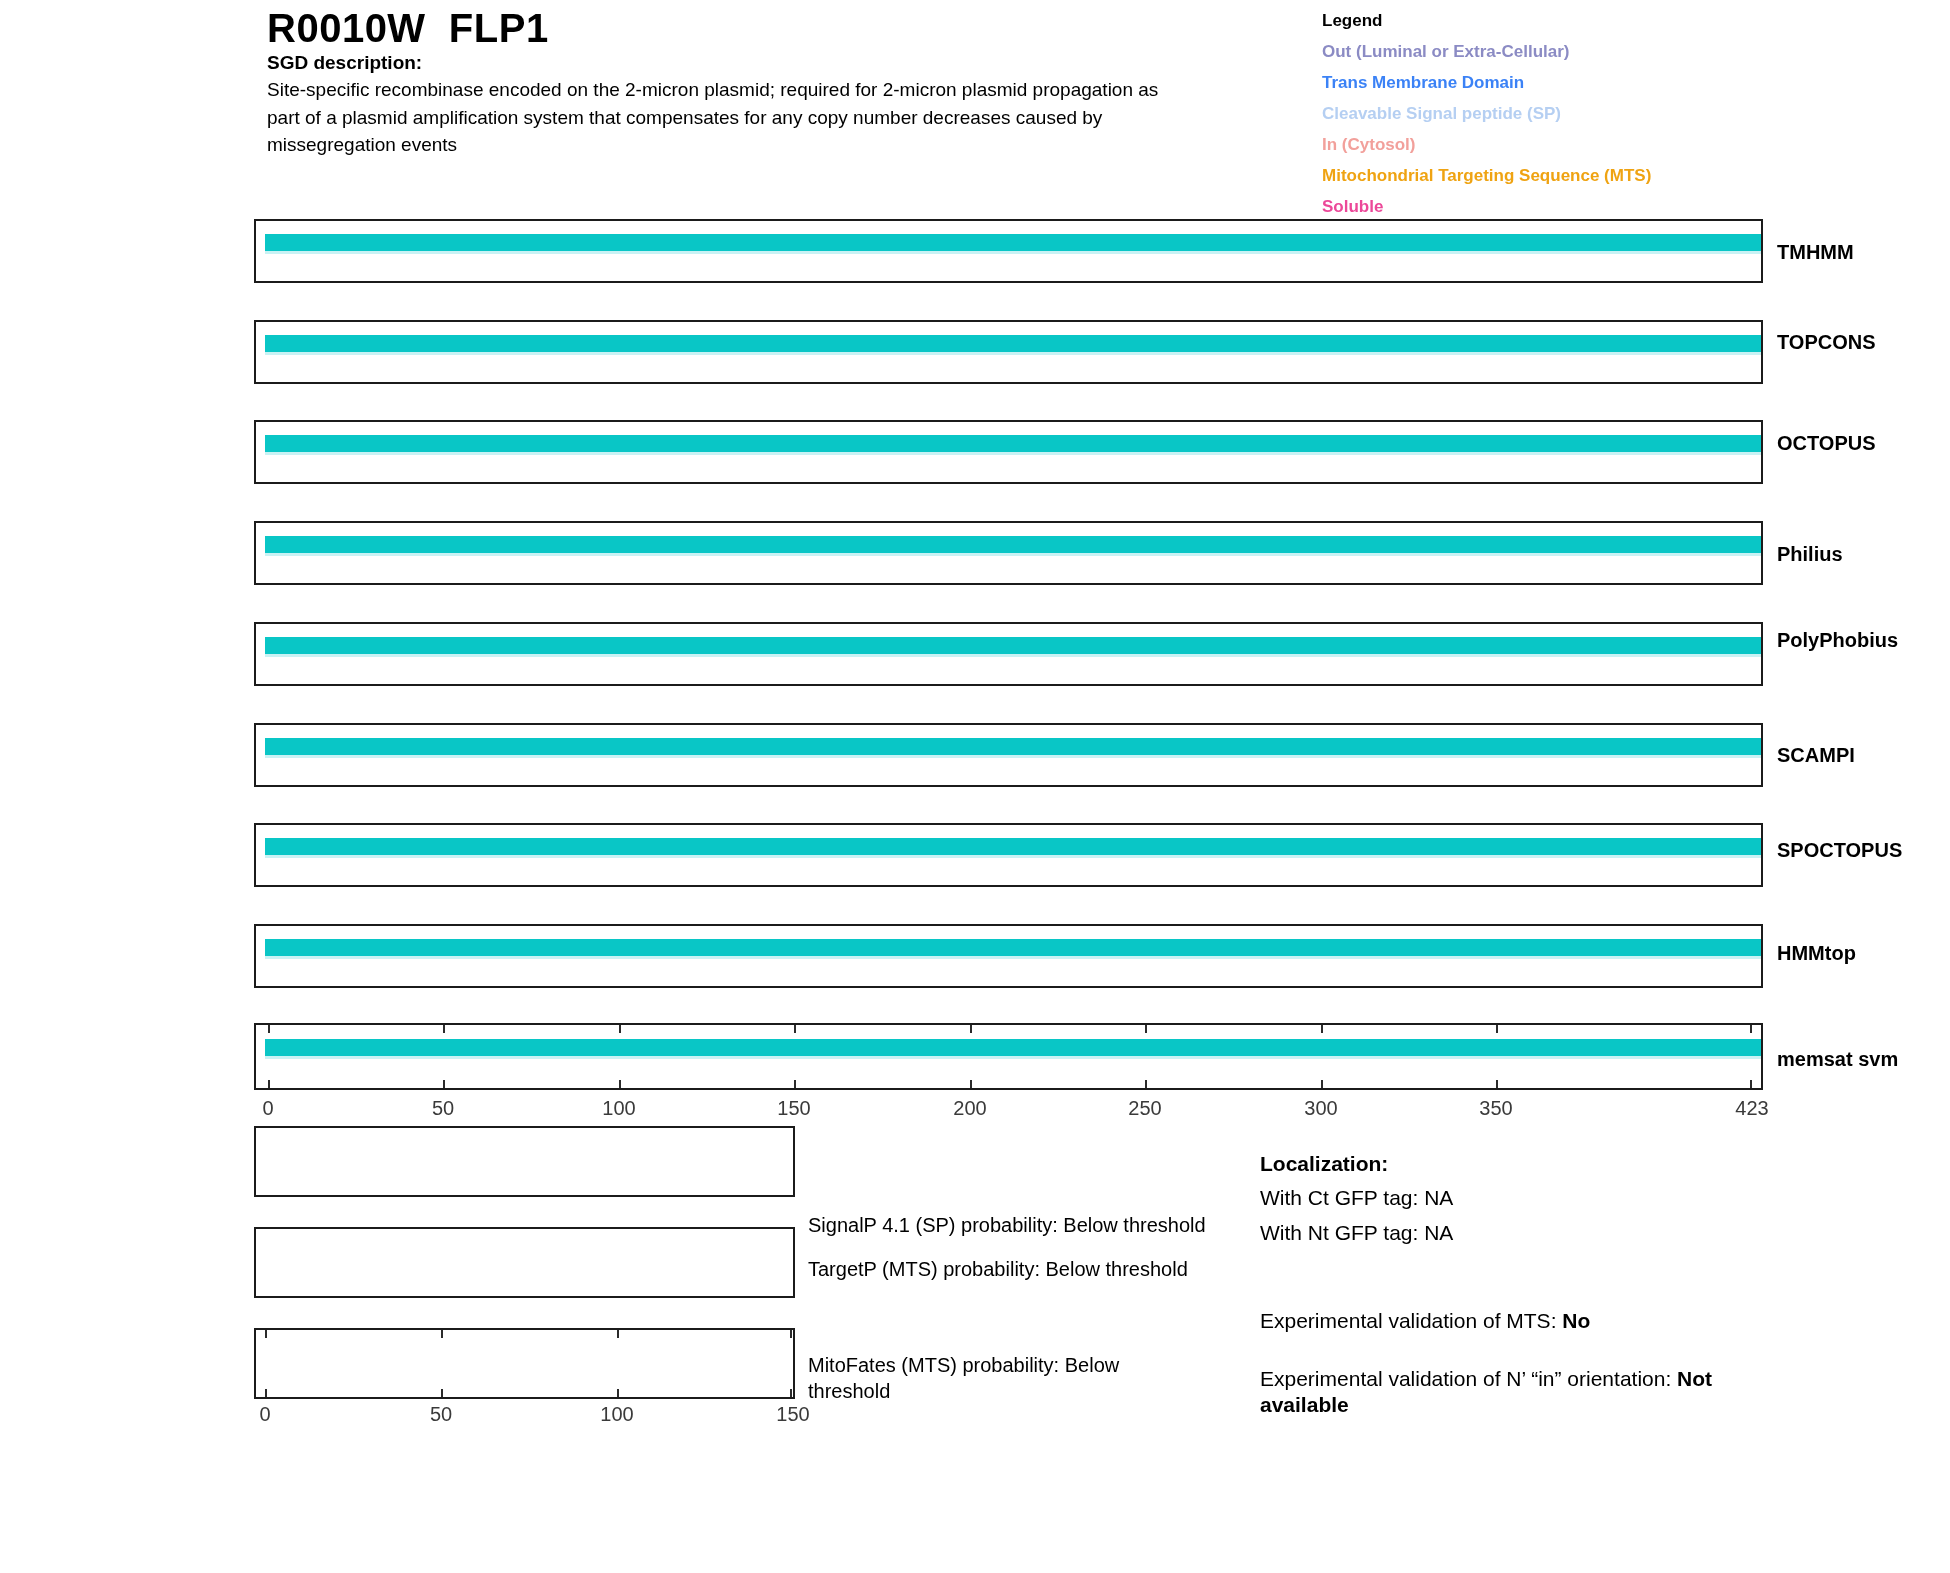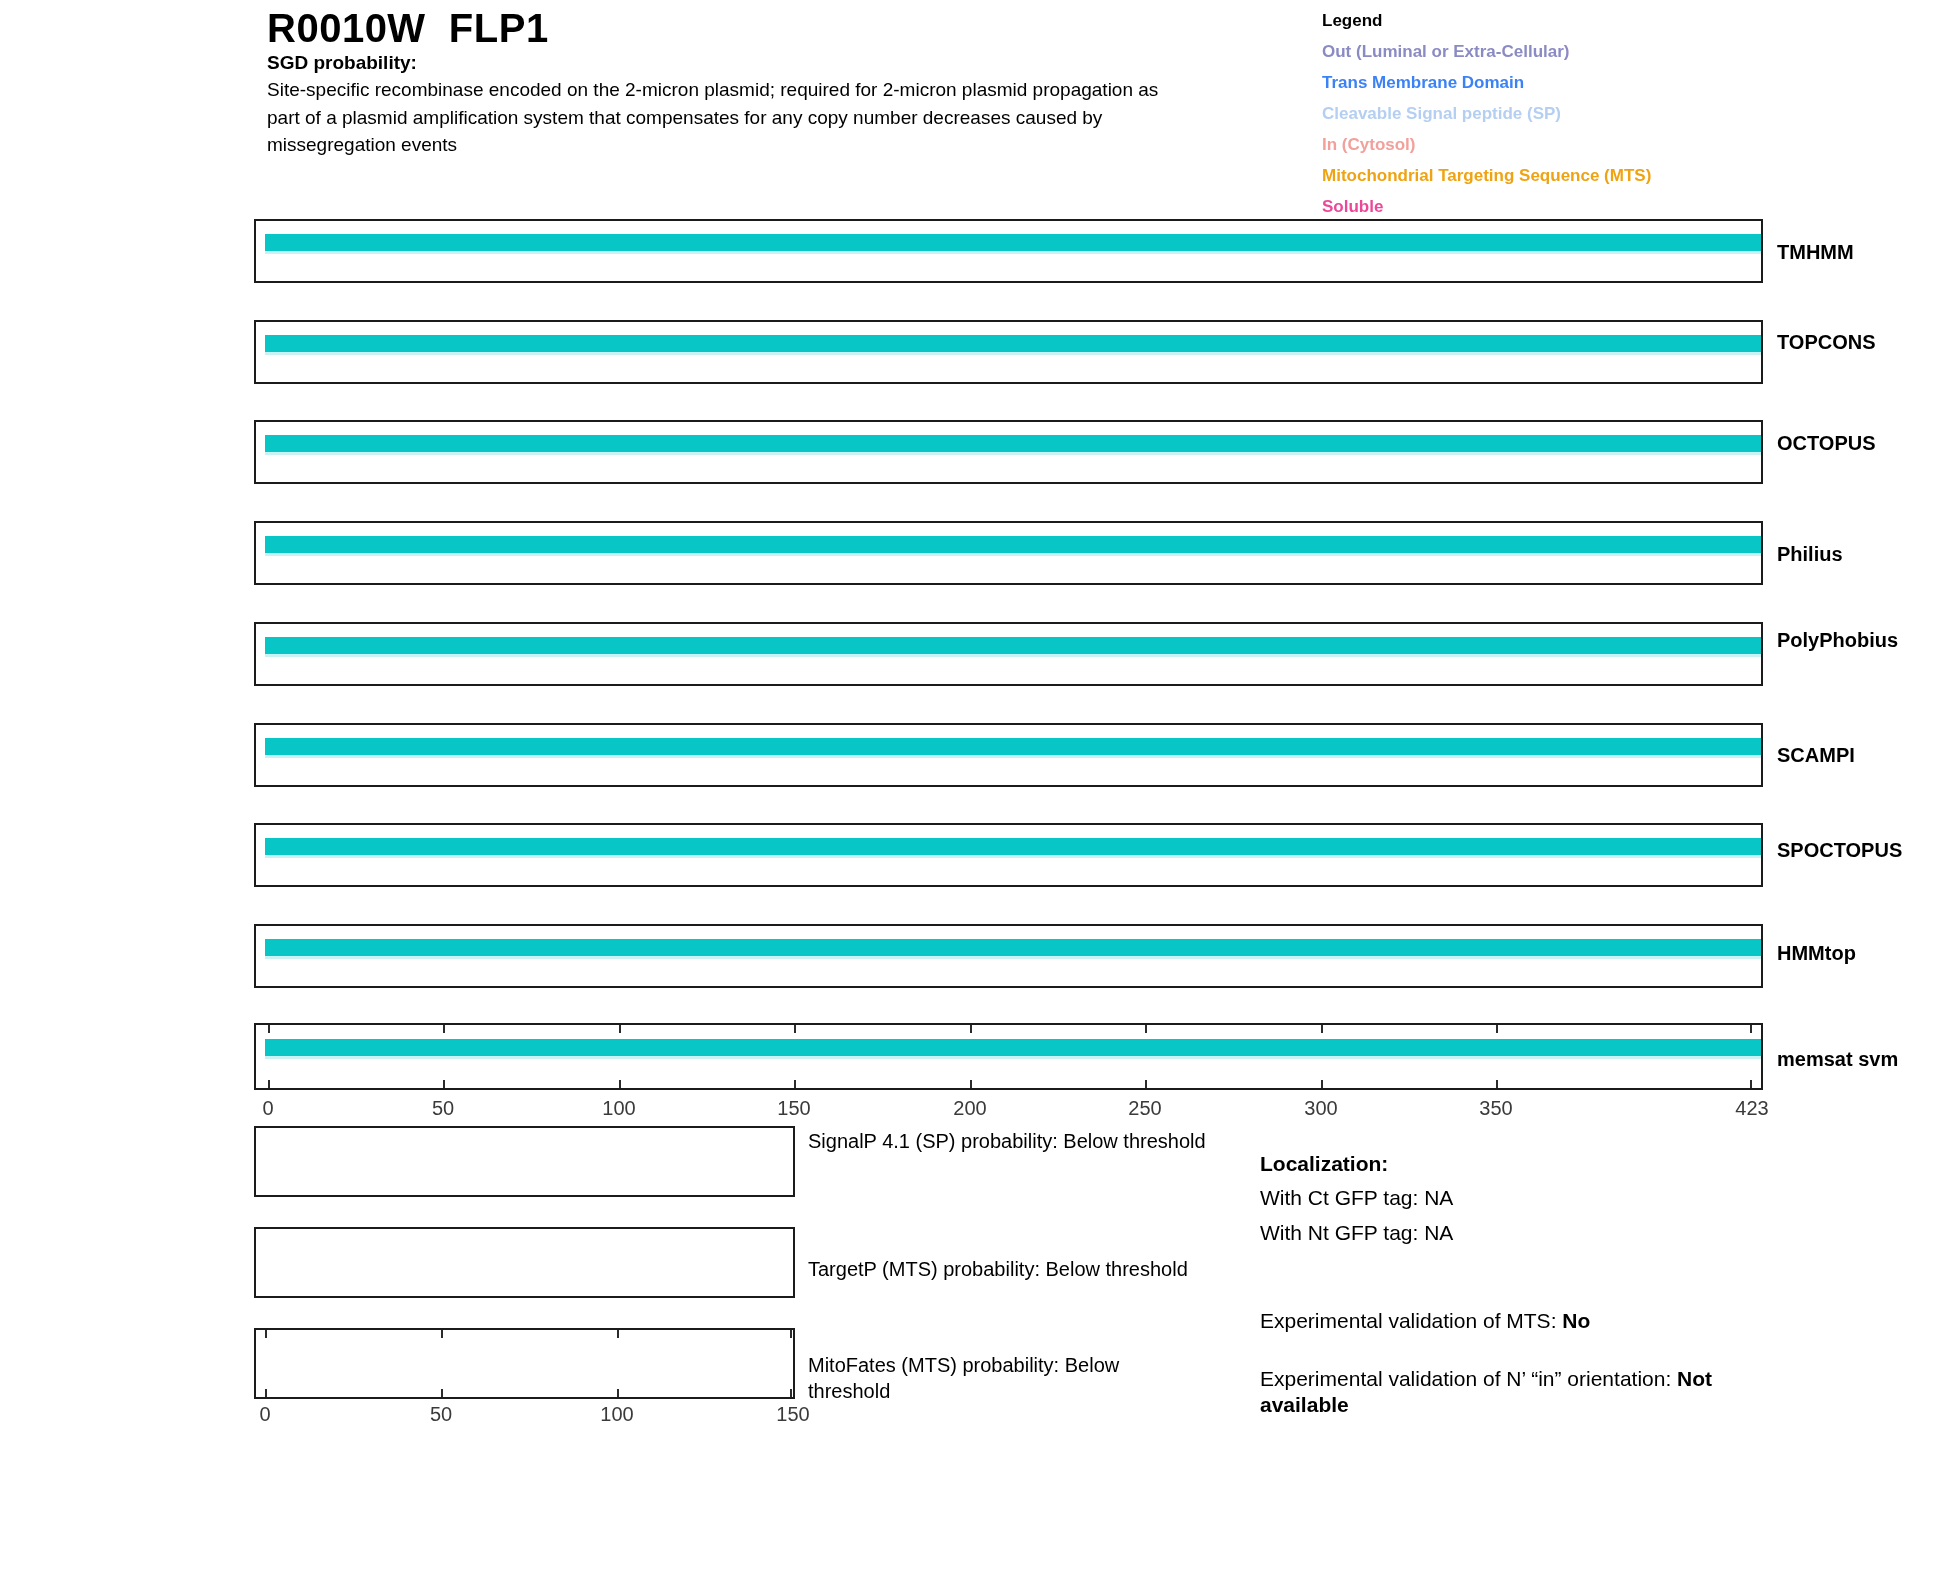--- a/index.html
+++ b/index.html
@@ -23,21 +23,21 @@
   .prob-caption{left:808px;font-size:20px;line-height:26px;color:#000;}
   .loc{left:1260px;font-size:21px;line-height:26px;white-space:nowrap;}
   .bold{font-weight:bold;}
 </style>
 </head>
 <body>
 
 <div class="page">
 
   <div class="abs title">R0010W&nbsp;&nbsp;FLP1</div>
-  <div class="abs sgd-label">SGD probability:</div>
+  <div class="abs sgd-label">SGD description:</div>
   <div class="abs desc-line" style="top:76px">Site-specific recombinase encoded on the 2-micron plasmid; required for 2-micron plasmid propagation as</div>
   <div class="abs desc-line" style="top:104px">part of a plasmid amplification system that compensates for any copy number decreases caused by</div>
   <div class="abs desc-line" style="top:131px">missegregation events</div>
 
   <div class="abs legend">
     <div class="legend-line">Legend</div>
     <div class="legend-line" style="color: rgb(139, 139, 196);">Out (Luminal or Extra-Cellular)</div>
     <div class="legend-line" style="color: #3b82f6;">Trans Membrane Domain</div>
     <div class="legend-line" style="color: rgb(181, 207, 242);">Cleavable Signal peptide (SP)</div>
     <div class="legend-line" style="color: rgb(242, 160, 155);">In (Cytosol)</div>
@@ -112,21 +112,21 @@
   <span class="ax-label" style="left:443px">50</span>
   <span class="ax-label" style="left:619px">100</span>
   <span class="ax-label" style="left:794px">150</span>
   <span class="ax-label" style="left:970px">200</span>
   <span class="ax-label" style="left:1145px">250</span>
   <span class="ax-label" style="left:1321px">300</span>
   <span class="ax-label" style="left:1496px">350</span>
   <span class="ax-label" style="left:1752px">423</span>
 
   <div class="abs prob-box" style="top:1126px"></div>
-  <div class="abs prob-caption" style="top:1128px;white-space:nowrap">SignalP 4.1 (SP) probability: Below threshold</div>
+  <div class="abs prob-caption" style="top:1212px;white-space:nowrap">SignalP 4.1 (SP) probability: Below threshold</div>
 
   <div class="abs prob-box" style="top:1227px"></div>
   <div class="abs prob-caption" style="top:1256px;white-space:nowrap">TargetP (MTS) probability: Below threshold</div>
 
   <div class="abs prob-box" style="top:1328px">
     <div class="tick top" style="left:9px"></div>
     <div class="tick top" style="left:185px"></div>
     <div class="tick top" style="left:361px"></div>
     <div class="tick top" style="left:534px"></div>
     <div class="tick bot" style="left:9px"></div>

